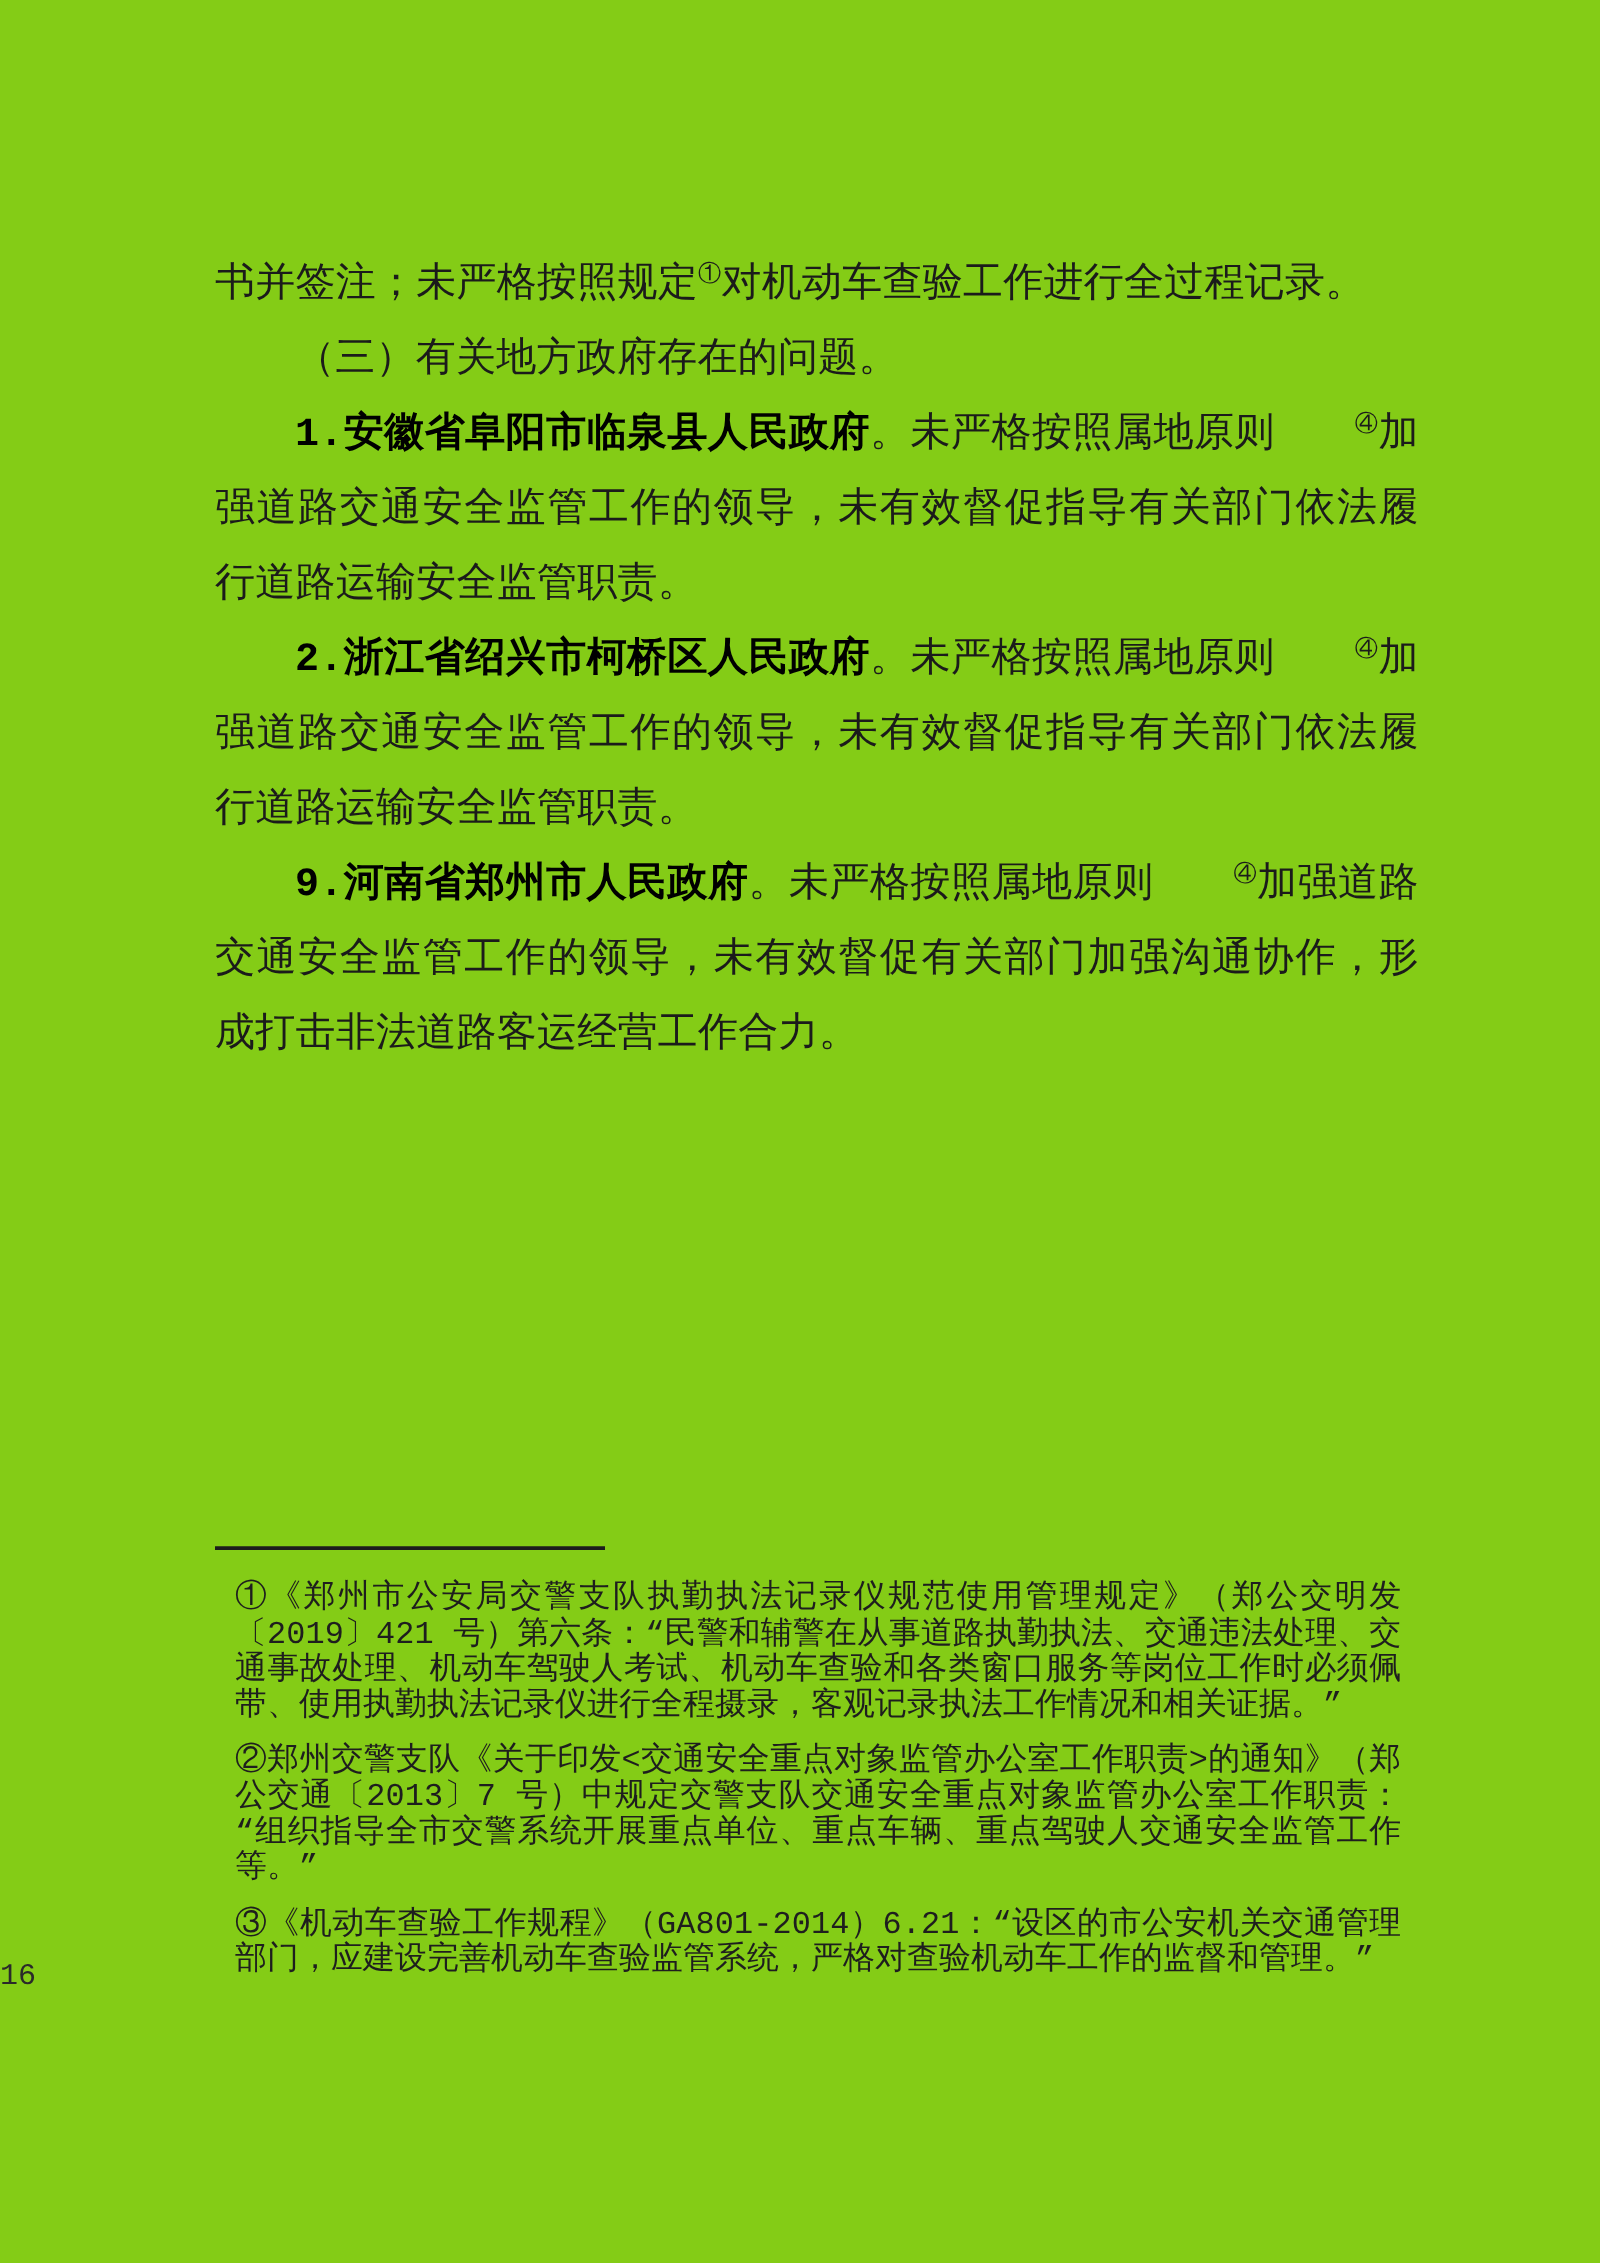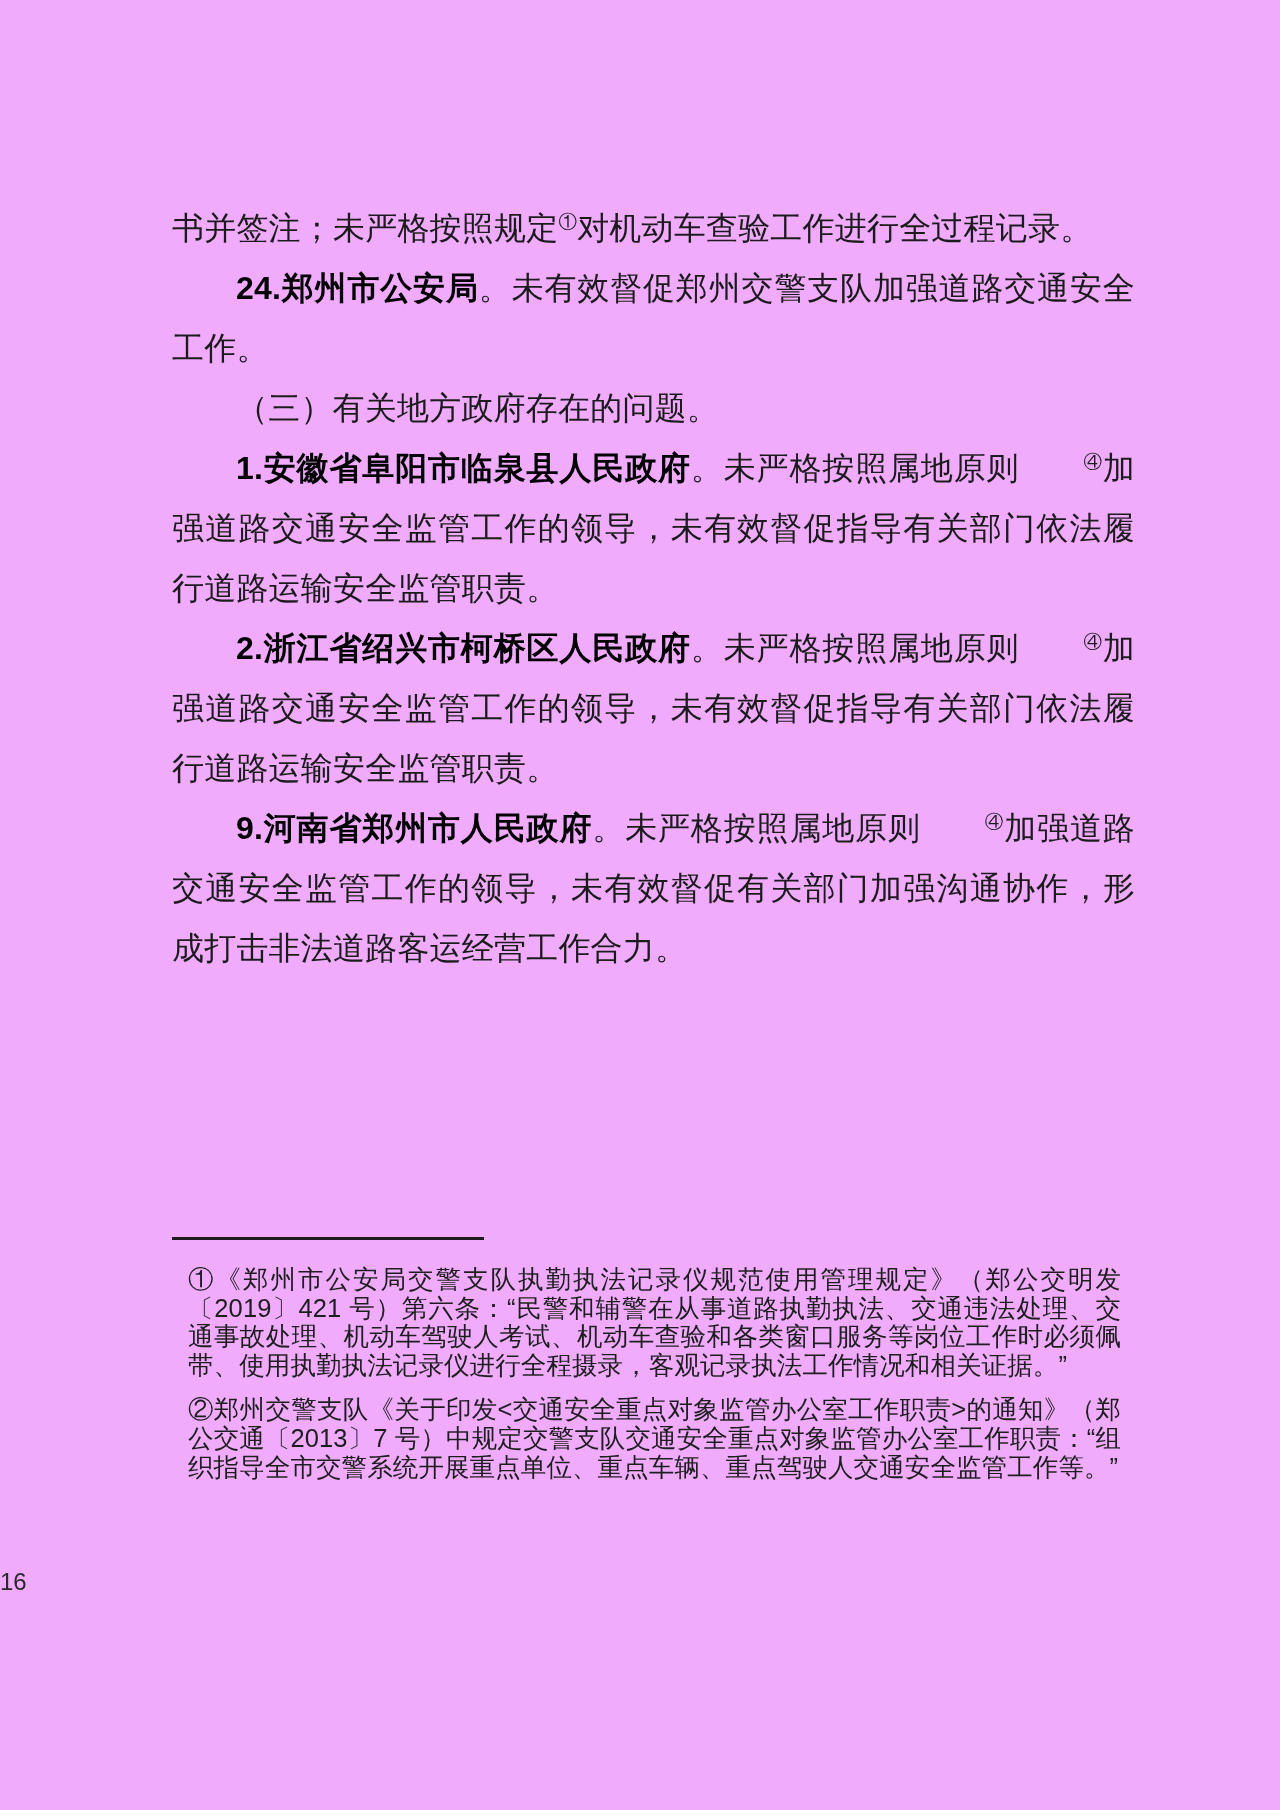--- a/index.html
+++ b/index.html
@@ -2,22 +2,22 @@
 <html lang="zh"><head>
 <meta charset="utf-8">
 <title>Document Page</title>
 <style>
   html, body { margin: 0; padding: 0; background: #e8e8e8; }
   .page {
     position: relative;
     width: 1280px;
     height: 1810px;
     margin: 0 auto;
-    background: #f0abfc;
-    font-family: Liberation Sans, sans-serif;
+    background: #84cc16;
+    font-family: Liberation Mono, monospace;
     color: #1b1b1b;
     overflow: hidden;
   }
   
   .body-text {
     position: absolute;
     left: 172px;
     top: 198px;
     width: 963px;
     font-size: 32px;
@@ -70,34 +70,34 @@
 </head>
 <body>
 
 <div class="page">
 
   <main class="body-text">
 
     <p><span>书并签注；未严格按照规定</span><span class="sup">①</span><span>对机动车查验工作进行全过程记录。</span></p>
 
 
-    <p class="indent"><span class="lead">24.郑州市公安局</span><span>。未有效督促郑州交警支队加强道路交通安全工作。</span></p>
 
     <p class="indent"><span>（三）有关地方政府存在的问题。</span></p>
 
     <p class="indent"><span class="lead">1.安徽省阜阳市临泉县人民政府</span><span>。未严格按照属地原则</span><span class="sup">④</span><span>加强道路交通安全监管工作的领导，未有效督促指导有关部门依法履行道路运输安全监管职责。</span></p>
 
     <p class="indent"><span class="lead">2.浙江省绍兴市柯桥区人民政府</span><span>。未严格按照属地原则</span><span class="sup">④</span><span>加强道路交通安全监管工作的领导，未有效督促指导有关部门依法履行道路运输安全监管职责。</span></p>
 
     <p class="indent"><span class="lead">9.河南省郑州市人民政府</span><span>。未严格按照属地原则</span><span class="sup">④</span><span>加强道路交通安全监管工作的领导，未有效督促有关部门加强沟通协作，形成打击非法道路客运经营工作合力。</span></p>
 
   </main>
 
   <div class="fn-sep"></div>
 
   <section class="footnotes">
     <p>①《郑州市公安局交警支队执勤执法记录仪规范使用管理规定》（郑公交明发〔2019〕421 号）第六条：“民警和辅警在从事道路执勤执法、交通违法处理、交通事故处理、机动车驾驶人考试、机动车查验和各类窗口服务等岗位工作时必须佩带、使用执勤执法记录仪进行全程摄录，客观记录执法工作情况和相关证据。”</p>
     <p>②郑州交警支队《关于印发&lt;交通安全重点对象监管办公室工作职责&gt;的通知》（郑公交通〔2013〕7 号）中规定交警支队交通安全重点对象监管办公室工作职责：“组织指导全市交警系统开展重点单位、重点车辆、重点驾驶人交通安全监管工作等。”</p>
+    <p>③《机动车查验工作规程》（GA801-2014）6.21：“设区的市公安机关交通管理部门，应建设完善机动车查验监管系统，严格对查验机动车工作的监督和管理。”</p>
   </section>
 
   <div class="page-num">16</div>
 
 </div>
 
 </body></html>

